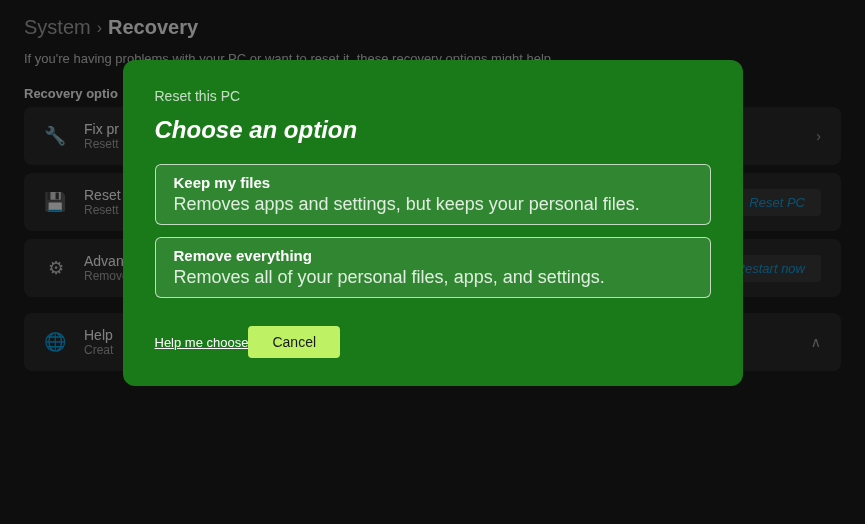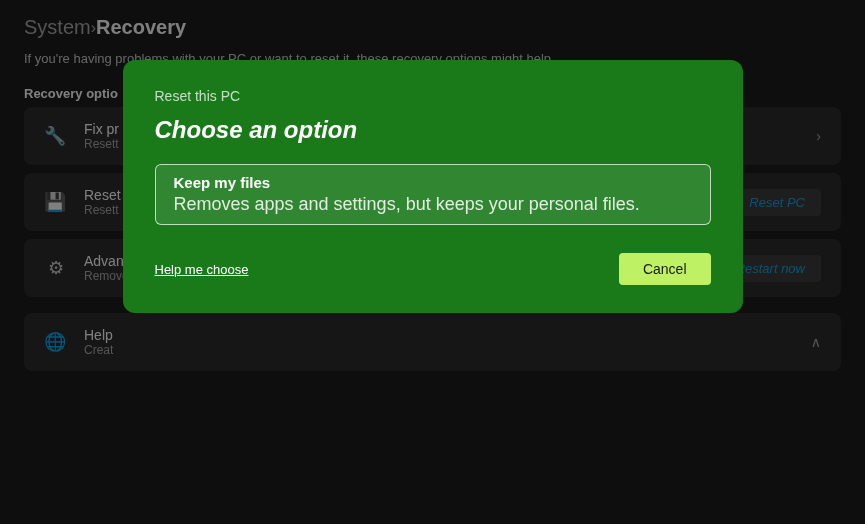--- a/index.html
+++ b/index.html
@@ -19,20 +19,21 @@
       inset: 0;
       padding: 16px 24px;
     }
 
     .breadcrumb {
       display: flex;
       align-items: center;
       font-size: 20px;
       font-weight: 400;
       margin-bottom: 12px;
+      gap: 6px;
     }
 
     .breadcrumb .system-link {
       color: #aaa;
       font-weight: 400;
     }
 
     .breadcrumb .separator {
       color: #aaa;
       font-size: 16px;
@@ -174,21 +175,20 @@
     }
 
     .option-card-desc {
       font-size: 18px;
       color: rgba(255,255,255,0.85);
     }
 
     .modal-footer {
       display: flex;
       align-items: center;
-      justify-content: space-between;
       margin-top: 28px;
     }
 
     .help-link {
       color: #fff;
       text-decoration: underline;
       font-size: 13px;
       cursor: pointer;
       background: none;
       border: none;
@@ -280,19 +280,23 @@
 
   <div class="modal">
     <div class="modal-label">Reset this PC</div>
     <div class="modal-title">Choose an option</div>
 
     <div class="option-card">
       <div class="option-card-title">Keep my files</div>
       <div class="option-card-desc">Removes apps and settings, but keeps your personal files.</div>
     </div>
 
+    <div class="option-card">
+      <div class="option-card-title">Remove everything</div>
+      <div class="option-card-desc">Removes all of your personal files, apps, and settings.</div>
+    </div>
 
     <div class="modal-footer">
       <button class="help-link">Help me choose</button>
       <button class="cancel-button">Cancel</button>
     </div>
   </div>
 </div>
 
 </body></html>

